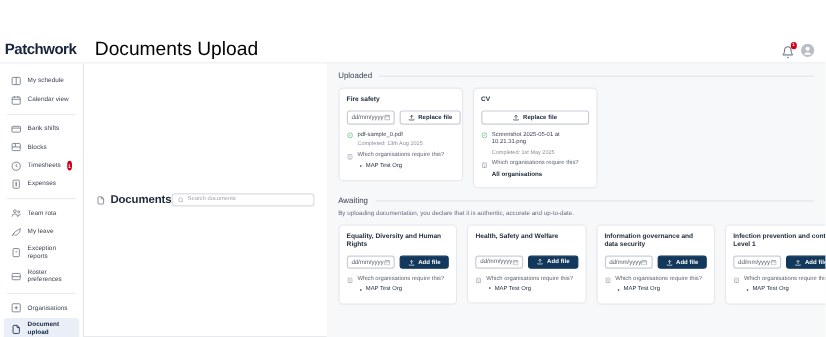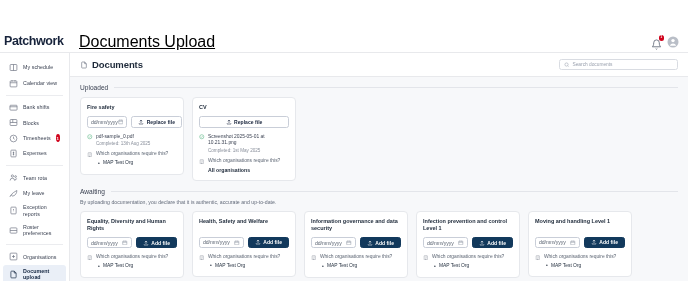--- a/index.html
+++ b/index.html
@@ -21,21 +21,21 @@
   }
   .logo-zone {
     width: 70px; flex: 0 0 70px;
     display: flex; align-items: center;
     padding-left: 4px; height: 100%;
   }
   .logo-text {
     font-size: 12.5px; font-weight: 700; color: #17233b;
     letter-spacing: -0.4px; line-height: 1;
   }
-  .breadcrumb-zone { flex: 1; display: flex; align-items: flex-start; padding-left: 9px; text-decoration: underline; }
+  .breadcrumb-zone { flex: 1; display: flex; align-items: flex-start; padding-left: 9px; }
   .topbar-right {
     display: flex; align-items: center; gap: 5px;
     padding-right: 9px;
   }
   .bell-wrap { position: relative; width: 11px; height: 11px; }
   .badge-dot {
     position: absolute; top: -1px; right: -2px;
     width: 5.5px; height: 5.5px; border-radius: 50%;
     background: #d0021b; color: #fff;
     font-size: 3.6px; line-height: 5.5px; text-align: center;
@@ -76,21 +76,21 @@
     width: 7.5px; height: 7.5px; border-radius: 50%;
     background: #d0021b; color: #fff;
     font-size: 4.4px; font-weight: 700;
     display: flex; align-items: center; justify-content: center;
   }
 
   
   .main {
     flex: 1; min-width: 0;
     background: #f7f8fa;
-    display: flex; flex-direction: column;
+    display: flex; flex-direction: row;
   }
   .main-header {
     background: #fff;
     border-bottom: 1px solid #e8e9ec;
     padding: 6px 10px 6px 10px;
     display: flex; align-items: center; justify-content: space-between;
     flex: 0 0 auto;
   }
   .page-title-wrap { display: flex; align-items: center; gap: 4px; }
   .page-title { font-size: 9.5px; font-weight: 700; color: #1d2939; letter-spacing: -.1px; }

